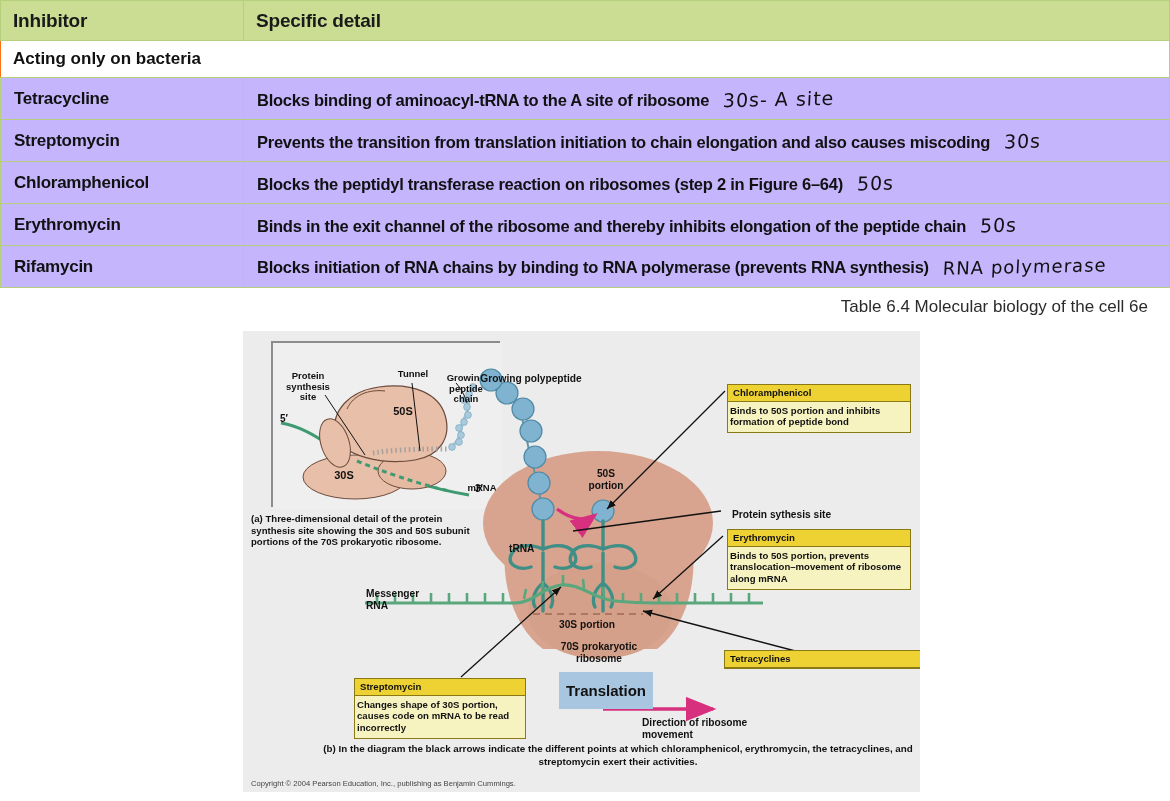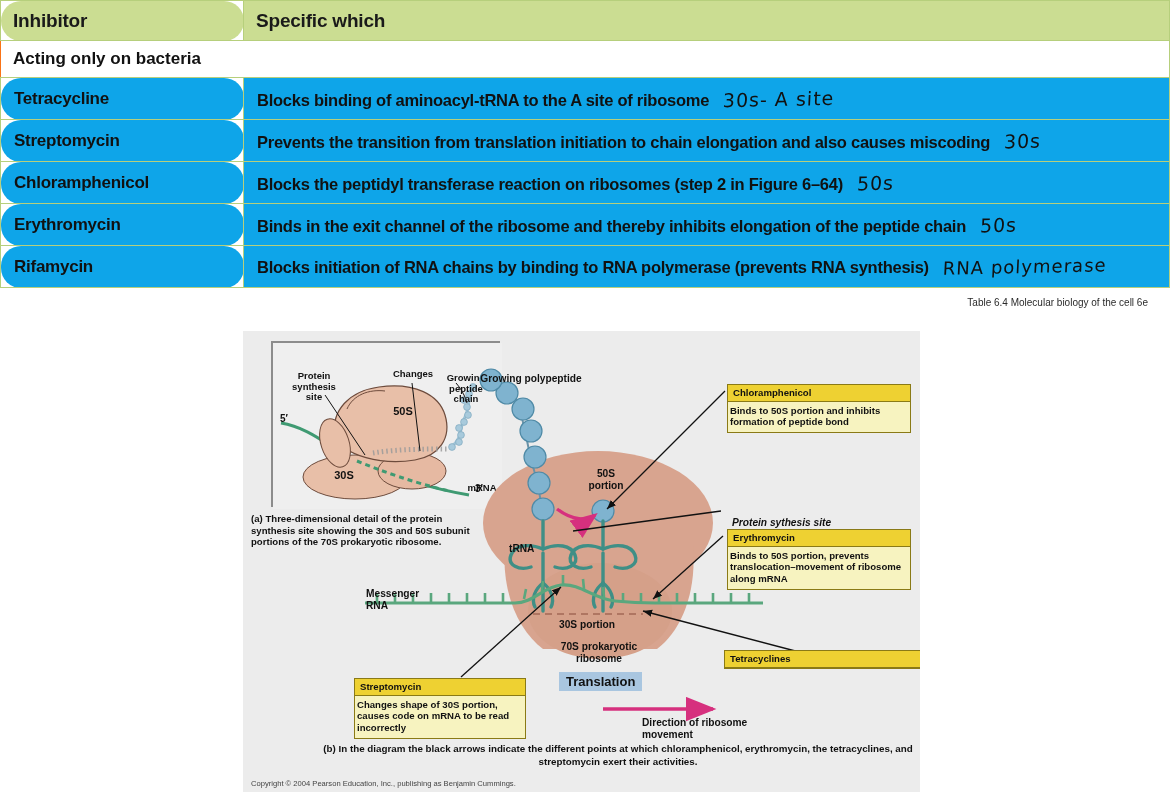--- a/index.html
+++ b/index.html
@@ -28,21 +28,21 @@
     width: 1170px;
     table-layout: fixed;
   }
   table.inhibitor-table td,
   table.inhibitor-table th {
     border: 1px solid #b6cf7c;
     padding: 0 12px;
     vertical-align: middle;
     text-align: left;
   }
-  .col-inhibitor { width: 218px; border-radius: 20px; }
+  .col-inhibitor { width: 218px; }
   tr.header-row th {
     background: #cbdd92;
     height: 39px;
     font-size: 19px;
     font-weight: bold;
     color: #1a1a1a;
     letter-spacing: -0.2px;
   }
   tr.section-row td {
     height: 36px;
@@ -53,21 +53,21 @@
     border-left: 1px solid #f97316;
   }
   tr.section-row td.sec-2 {
     border-left: none;
     border-right: 1px solid #b6cf7c;
   }
   tr.data-row td {
     height: 41px;
     font-size: 16.5px;
     font-weight: bold;
-    background: #0ea5e9;
+    background: #c4b5fd;
     letter-spacing: -0.25px;
     padding-left: 13px;
   }
   tr.data-row td.col-inhibitor {
     font-size: 17px;
   }
   .effect-cell {
     display: flex;
     align-items: baseline;
     gap: 14px;
@@ -81,21 +81,21 @@
     letter-spacing: 1px;
     transform: skewX(-4deg) rotate(-1.2deg);
     display: inline-block;
   }
   .hand.small { font-size: 18px; }
 
   .table-caption {
     position: absolute;
     top: 297px;
     right: 22px;
-    font-size: 10px;
+    font-size: 17px;
     color: #2b2b2b;
     font-family: "Liberation Sans", sans-serif;
   }
 
   
   .figure {
     position: absolute;
     left: 243px;
     top: 331px;
     width: 677px;
@@ -194,40 +194,40 @@
     line-height: 1.16;
     white-space: nowrap;
   }
   .dlabel.center { text-align: center; }
   .translation-badge {
     position: absolute;
     left: 316px;
     top: 341px;
     background: #a9c6e0;
     color: #111;
-    font-size: 13px;
-    font-weight: bold;
-    padding: 2px 7px;
+    font-size: 15px;
+    font-weight: bold;
+    padding: 10px 7px;
   }
   svg.overlay {
     position: absolute;
     left: 0; top: 0;
     width: 677px; height: 461px;
     pointer-events: none;
   }
 </style>
 </head>
 <body>
 
 <div class="table-wrap">
   <table class="inhibitor-table">
     <tbody>
       <tr class="header-row">
         <th class="col-inhibitor">Inhibitor</th>
-        <th>Specific which</th>
+        <th>Specific detail</th>
       </tr>
       <tr class="section-row">
         <td class="col-inhibitor">Acting only on bacteria</td>
         <td class="sec-2"></td>
       </tr>
 
       <tr class="data-row">
         <td class="col-inhibitor">Tetracycline</td>
         <td>
           <div class="effect-cell">
@@ -316,22 +316,22 @@
             <circle cx="191" cy="57" r="3.4"></circle>
           <circle cx="196" cy="51" r="3.4"></circle>
             <circle cx="200" cy="44" r="3.4"></circle>
         </g>
 
         <line x1="52" y1="52" x2="92" y2="112" stroke="#111" stroke-width="1"></line>
         <line x1="139" y1="40" x2="147" y2="108" stroke="#111" stroke-width="1"></line>
         <path d="M183,40 C190,48 192,54 194,60" stroke="#111" stroke-width="1" fill="none"></path>
       </svg>
 
-      <div class="inset-label" style="left:6px; top:28px; width:70px;">Protein<br>synthesis<br>site</div>
-      <div class="inset-label" style="left:112px; top:26px; width:56px;">Changes</div>
+      <div class="inset-label" style="left:0; top:28px; width:70px;">Protein<br>synthesis<br>site</div>
+      <div class="inset-label" style="left:112px; top:26px; width:56px;">Tunnel</div>
       <div class="inset-label" style="left:162px; top:6px; width:62px;margin-top:24px;">Growing<br>peptide<br>chain</div>
       <div class="inset-label" style="left:115px; top:62px; width:30px; font-size:11px;">50S</div>
       <div class="inset-label" style="left:56px; top:126px; width:30px; font-size:11px;">30S</div>
       <div class="inset-label" style="left:3px; top:70px; width:16px; font-size:10px;">5′</div>
       <div class="inset-label" style="left:198px; top:140px; width:16px; font-size:10px;">3′</div>
       <div class="inset-label" style="left:158px; top:140px; width:44px;margin-left:29px;">mRNA</div>
     </div>
 
     <div class="cap-a">
       <span class="tag">(a)</span>
@@ -433,21 +433,21 @@
     <div class="dlabel center" style="left:333px; top:137px; width:60px;">50S<br>portion</div>
 
     <div class="dlabel" style="left:266px; top:212px;">tRNA</div>
 
     <div class="dlabel" style="left:123px; top:257px;">Messenger<br>RNA</div>
 
     <div class="dlabel" style="left:316px; top:288px;">30S portion</div>
 
     <div class="dlabel center" style="left:296px; top:310px; width:120px;">70S prokaryotic<br>ribosome</div>
 
-    <div class="dlabel" style="left:489px; top:186px;font-style:italic;">Protein sythesis site</div>
+    <div class="dlabel" style="left:489px; top:178px;">Protein sythesis site</div>
 
     <div class="translation-badge">Translation</div>
 
     <div class="dlabel" style="left:399px; top:386px;">Direction of ribosome<br>movement</div>
 
     <div class="callout co-chloramphenicol">
       <div class="c-title">Chloramphenicol</div>
       <div class="c-body">Binds to 50S portion and inhibits formation of peptide bond</div>
     </div>
 

